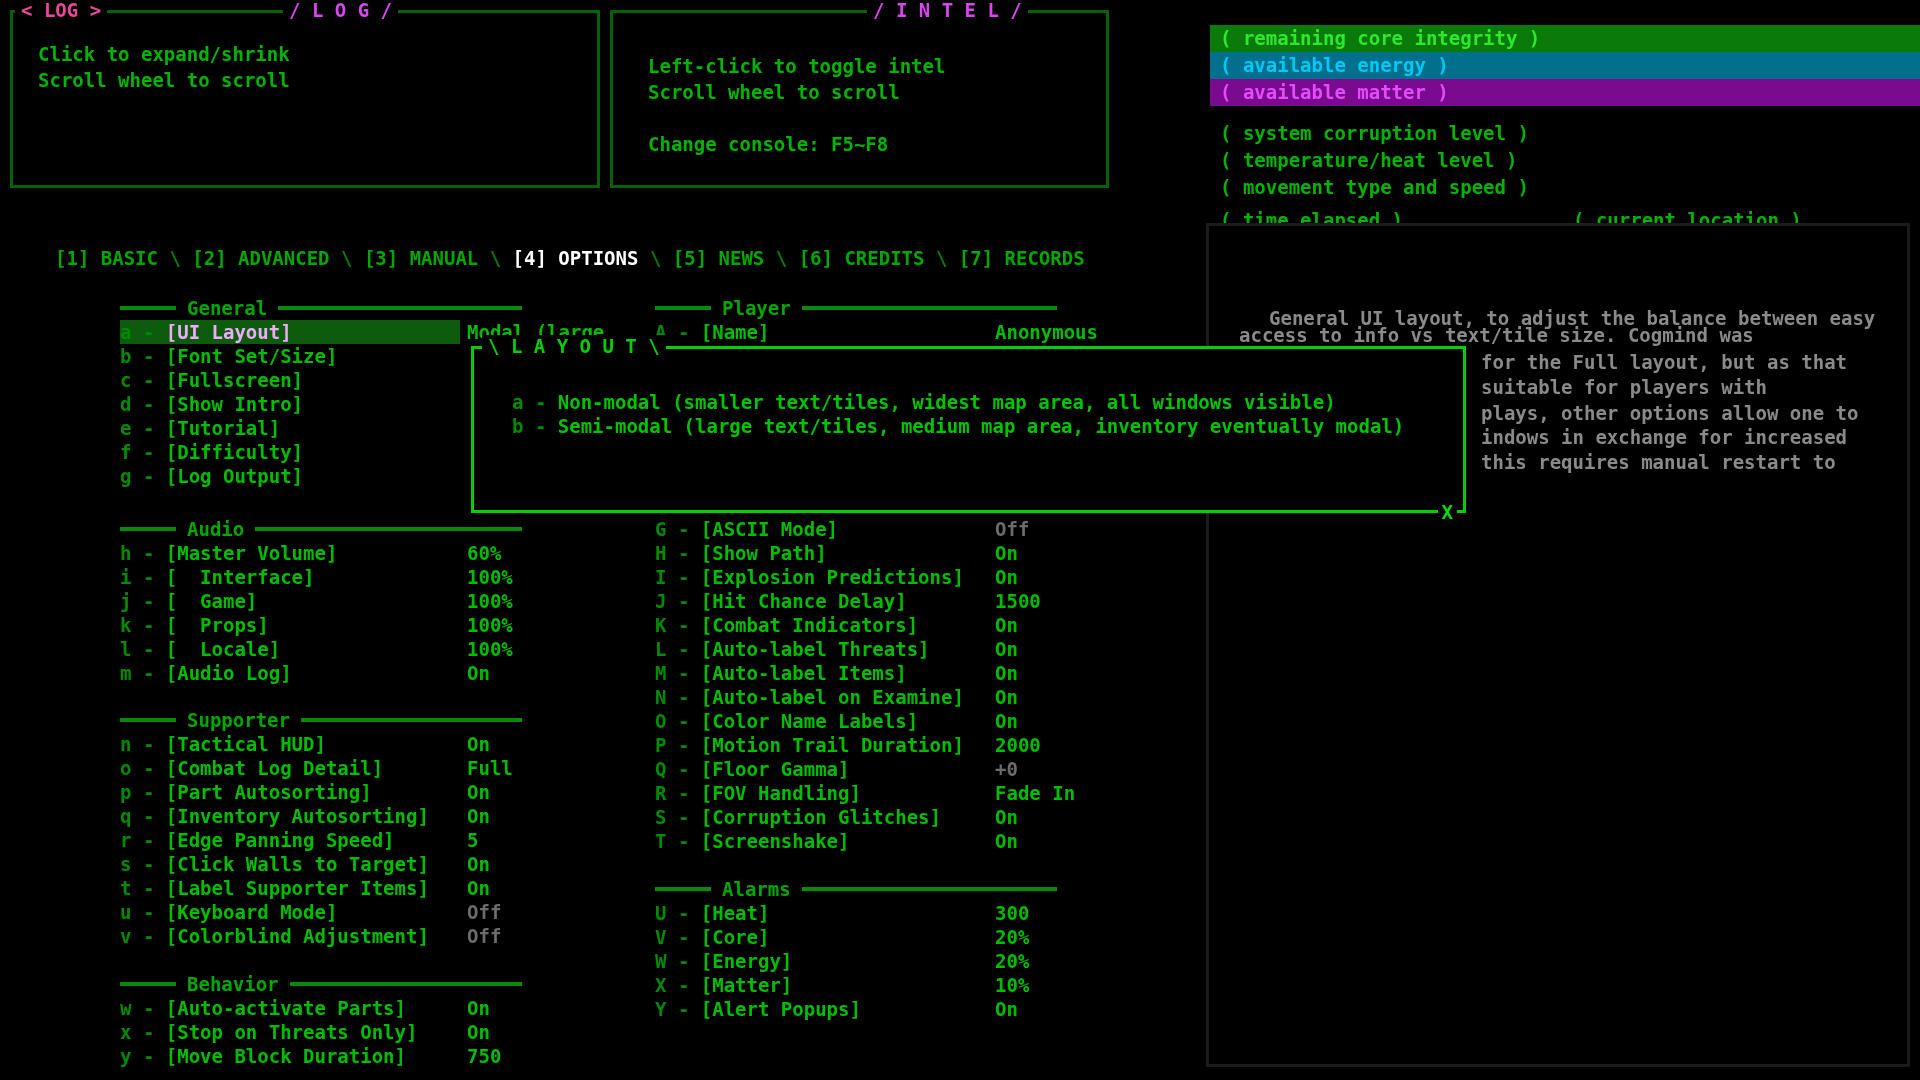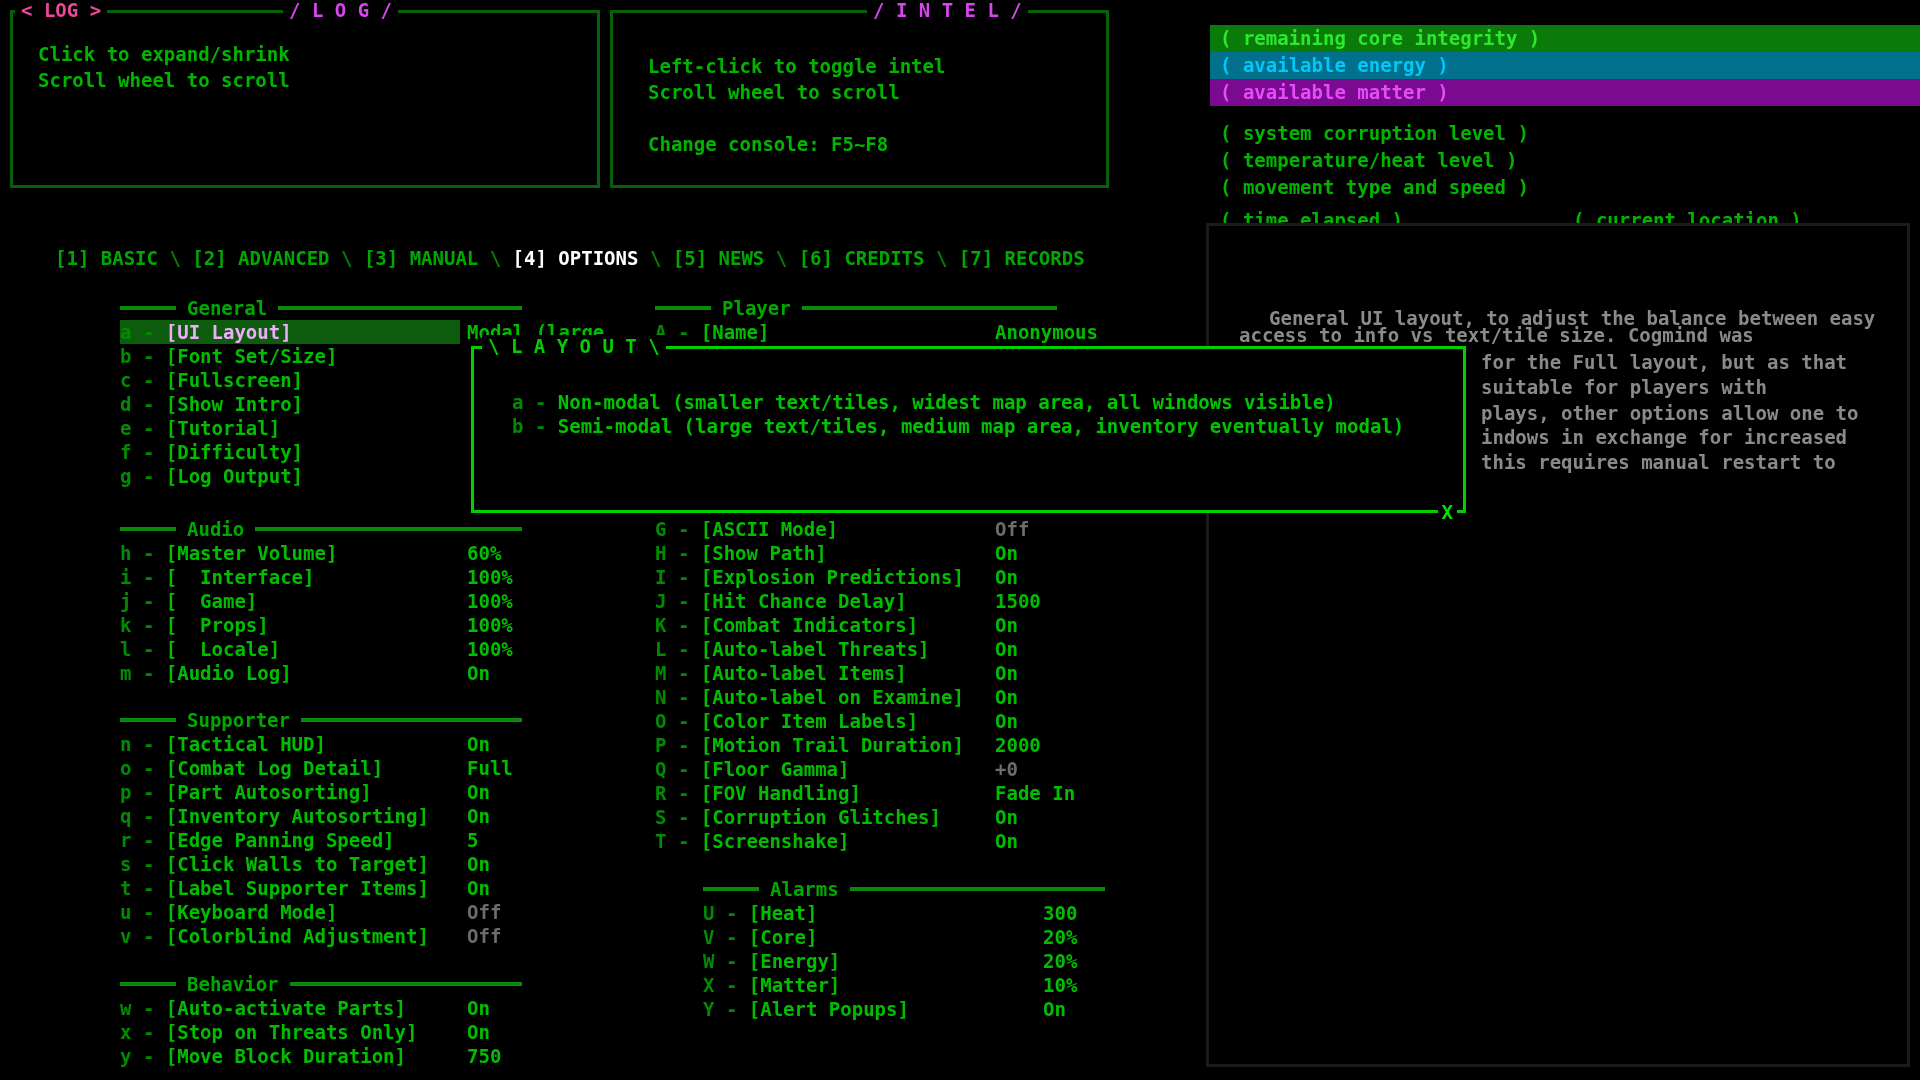--- a/index.html
+++ b/index.html
@@ -145,28 +145,28 @@
     </div>
     <div class="sec" style="top: 517px;">
       <div class="row"><span class="hk">G - </span><span class="lbl">[ASCII Mode]</span><span class="val muted">Off</span></div>
       <div class="row"><span class="hk">H - </span><span class="lbl">[Show Path]</span><span class="val">On</span></div>
       <div class="row"><span class="hk">I - </span><span class="lbl">[Explosion Predictions]</span><span class="val">On</span></div>
       <div class="row"><span class="hk">J - </span><span class="lbl">[Hit Chance Delay]</span><span class="val">1500</span></div>
       <div class="row"><span class="hk">K - </span><span class="lbl">[Combat Indicators]</span><span class="val">On</span></div>
       <div class="row"><span class="hk">L - </span><span class="lbl">[Auto-label Threats]</span><span class="val">On</span></div>
       <div class="row"><span class="hk">M - </span><span class="lbl">[Auto-label Items]</span><span class="val">On</span></div>
       <div class="row"><span class="hk">N - </span><span class="lbl">[Auto-label on Examine]</span><span class="val">On</span></div>
-      <div class="row"><span class="hk">O - </span><span class="lbl">[Color Item Labels]</span><span class="val">On</span></div>
+      <div class="row"><span class="hk">O - </span><span class="lbl">[Color Name Labels]</span><span class="val">On</span></div>
       <div class="row"><span class="hk">P - </span><span class="lbl">[Motion Trail Duration]</span><span class="val">2000</span></div>
       <div class="row"><span class="hk">Q - </span><span class="lbl">[Floor Gamma]</span><span class="val muted">+0</span></div>
       <div class="row"><span class="hk">R - </span><span class="lbl">[FOV Handling]</span><span class="val">Fade In</span></div>
       <div class="row"><span class="hk">S - </span><span class="lbl">[Corruption Glitches]</span><span class="val">On</span></div>
       <div class="row"><span class="hk">T - </span><span class="lbl">[Screenshake]</span><span class="val">On</span></div>
     </div>
-    <div class="sec" style="top: 877px; margin-left: 48px;">
+    <div class="sec" style="top: 877px;">
       <div class="sec-header">
         <span class="dash short"></span>
         <span class="sec-title">Alarms</span>
         <span class="dash fill"></span>
       </div>
       <div class="row"><span class="hk">U - </span><span class="lbl">[Heat]</span><span class="val">300</span></div>
       <div class="row"><span class="hk">V - </span><span class="lbl">[Core]</span><span class="val">20%</span></div>
       <div class="row"><span class="hk">W - </span><span class="lbl">[Energy]</span><span class="val">20%</span></div>
       <div class="row"><span class="hk">X - </span><span class="lbl">[Matter]</span><span class="val">10%</span></div>
       <div class="row"><span class="hk">Y - </span><span class="lbl">[Alert Popups]</span><span class="val">On</span></div>

